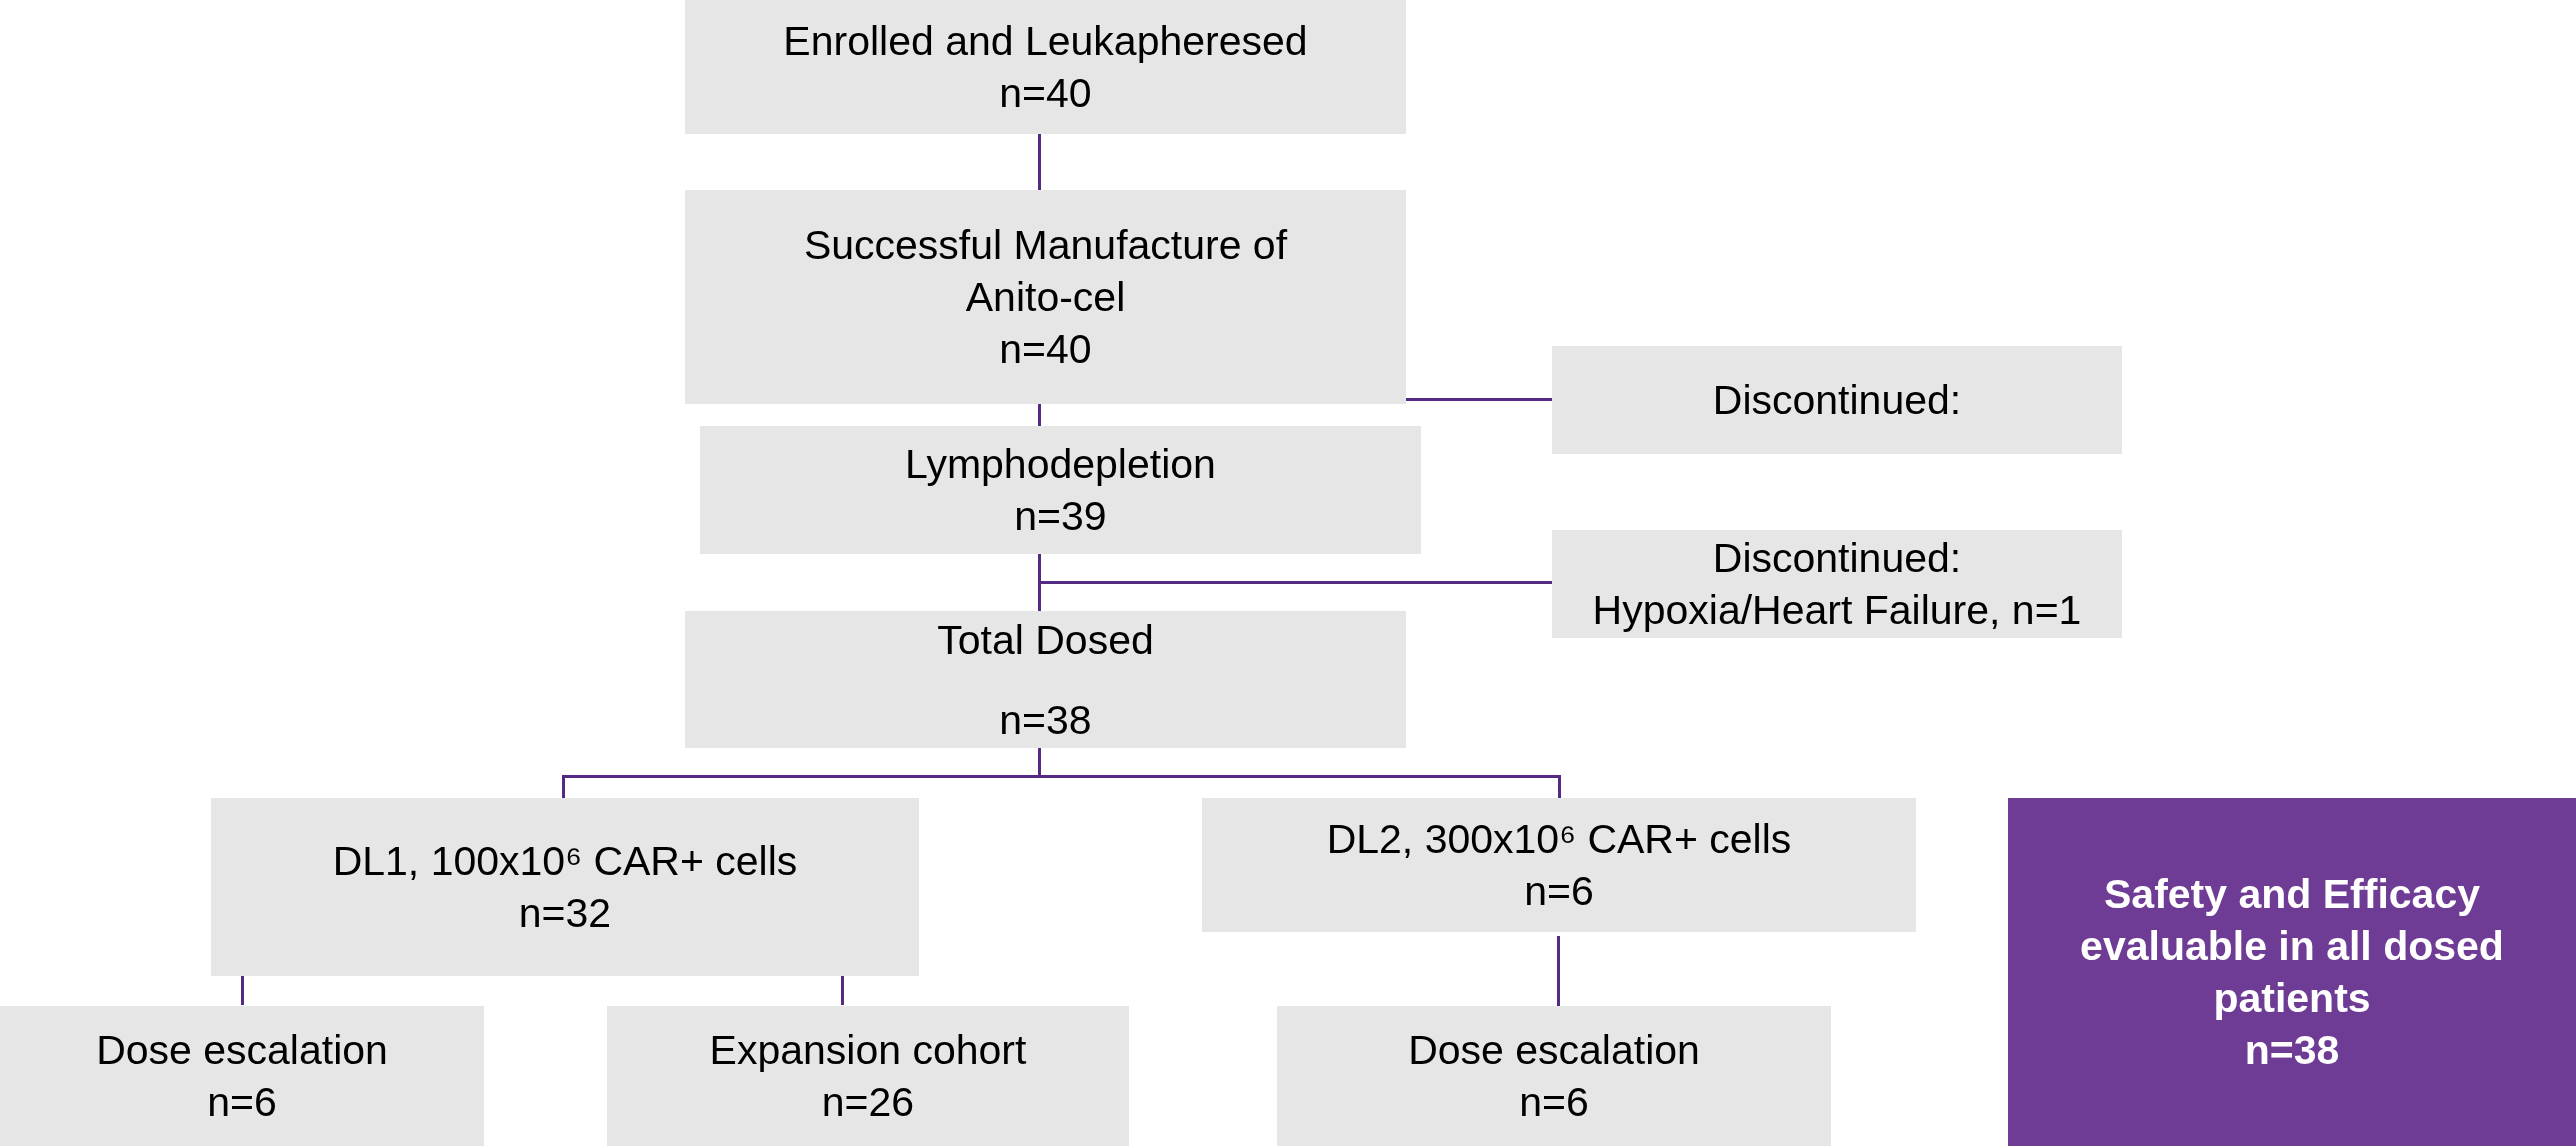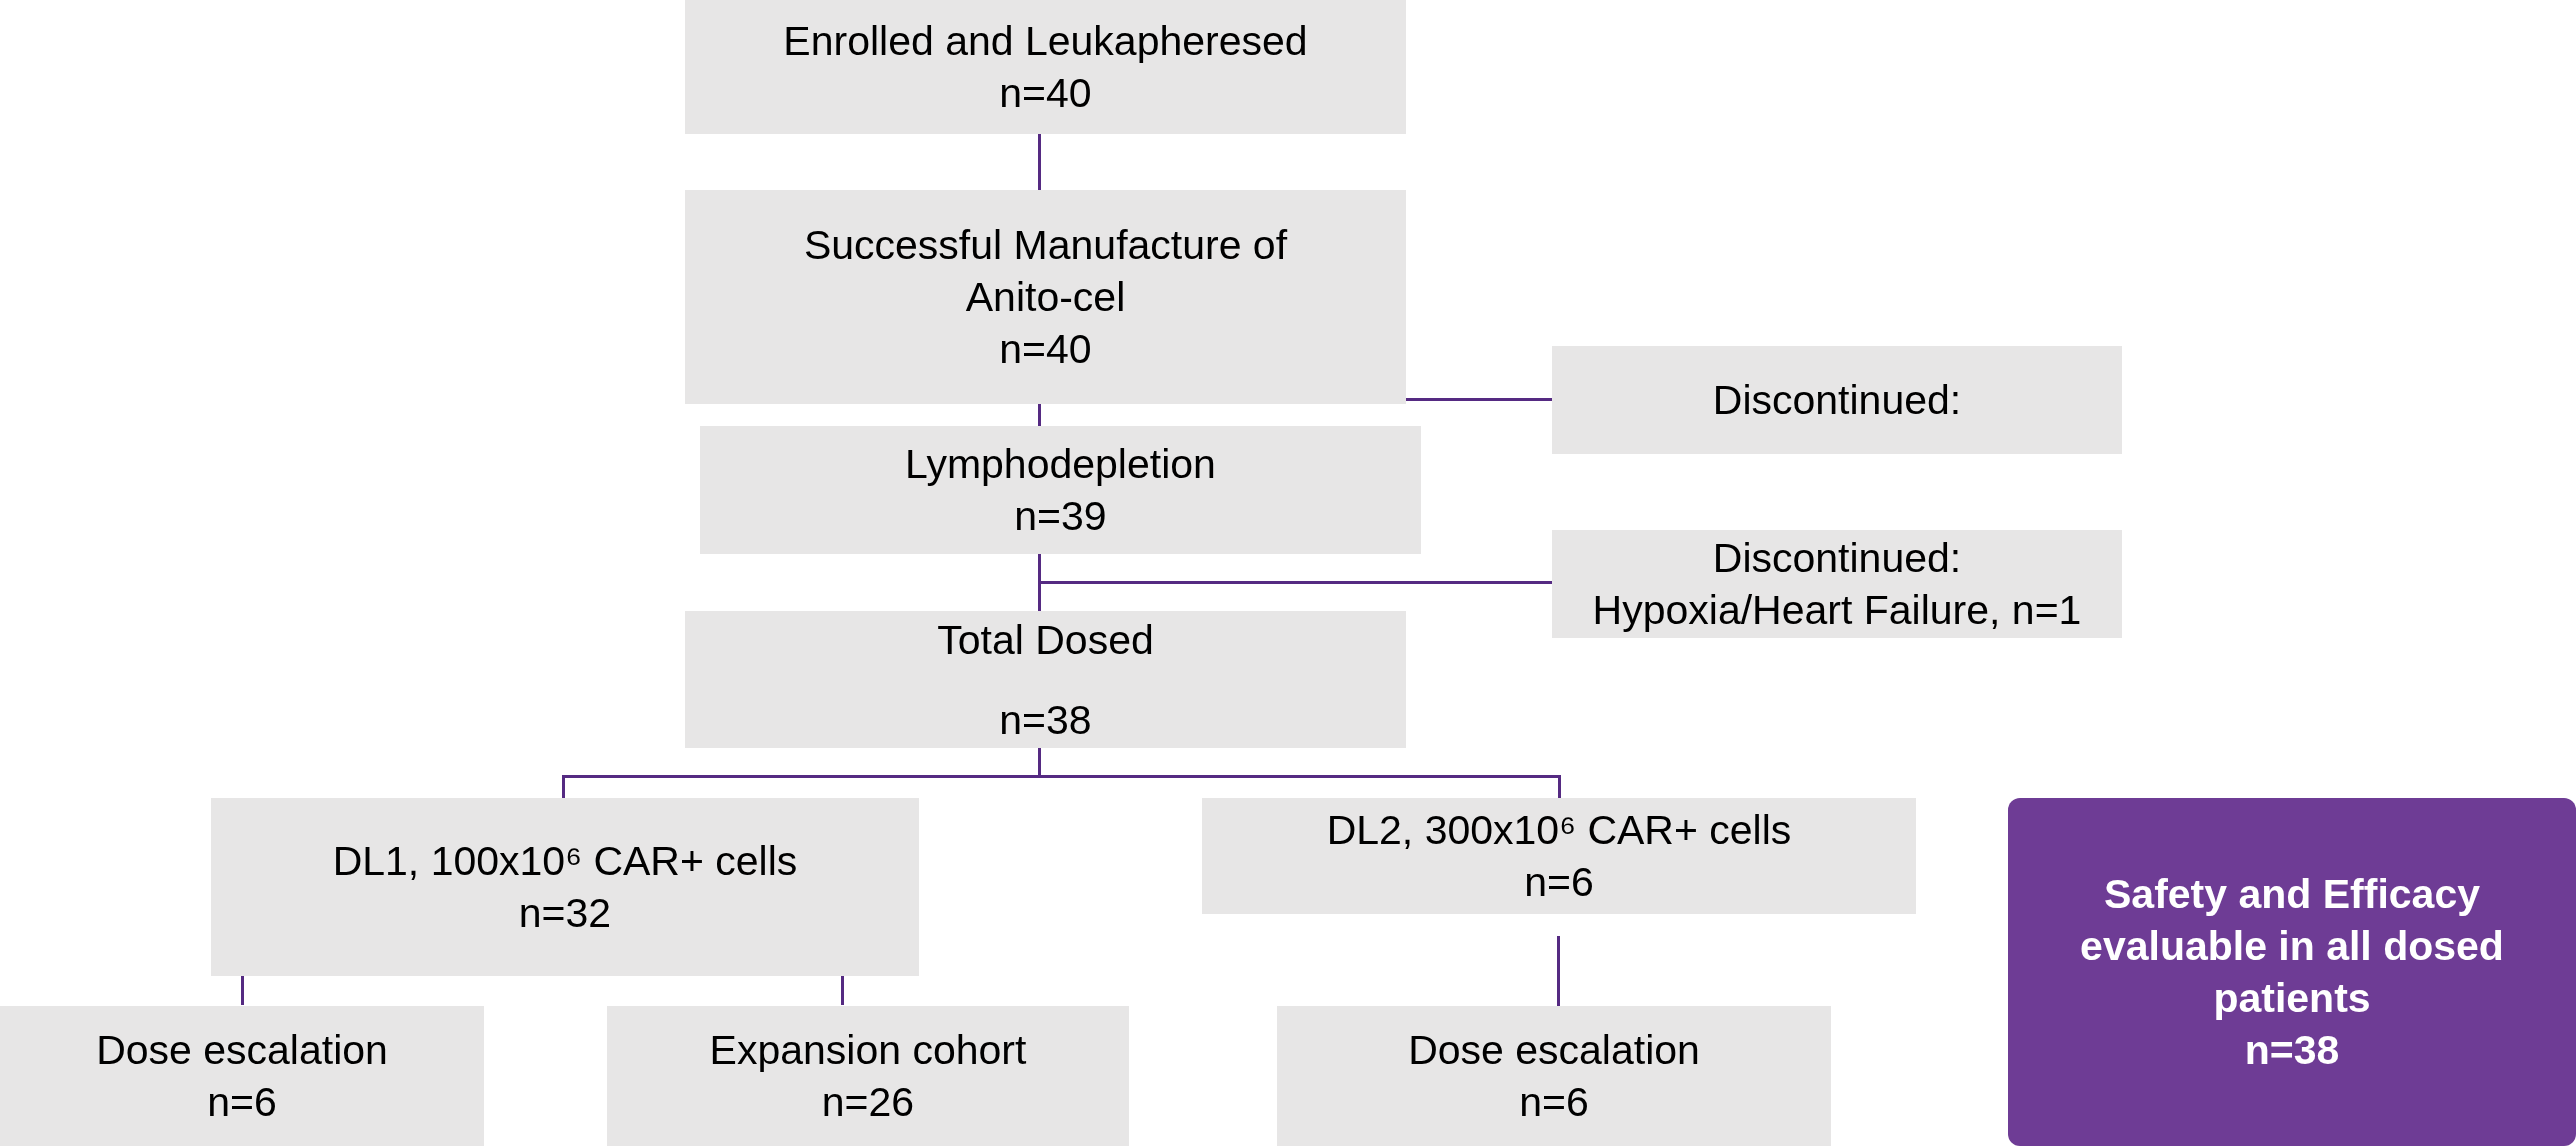--- a/index.html
+++ b/index.html
@@ -86,41 +86,41 @@
   <div class="box" style="left:1552px; top:530px; width:570px; height:108px;">
     <span>Discontinued:</span>
     <span>Hypoxia/Heart Failure, n=1</span>
   </div>
 
   <div class="box" style="left:211px; top:798px; width:708px; height:178px;">
     <span>DL1, 100x10⁶ CAR+ cells</span>
     <span>n=32</span>
   </div>
 
-  <div class="box" style="left:1202px; top:798px; width:714px; height:116px;">
+  <div class="box" style="left:1202px; top:798px; width:714px; height:134px;">
     <span>DL2, 300x10⁶ CAR+ cells</span>
     <span>n=6</span>
   </div>
 
   <div class="box" style="left:0px; top:1006px; width:484px; height:140px;">
     <span>Dose escalation</span>
     <span>n=6</span>
   </div>
 
   <div class="box" style="left:579px; top:1006px; width:522px; height:140px;margin-left:28px;">
     <span>Expansion cohort</span>
     <span>n=26</span>
   </div>
 
   <div class="box" style="left:1277px; top:1006px; width:554px; height:140px;">
     <span>Dose escalation</span>
     <span>n=6</span>
   </div>
 
-  <div class="box highlight" style="left:2008px; top:798px; width:568px; height:348px;border-radius:12px;">
+  <div class="box highlight" style="left:2008px; top:798px; width:568px; height:348px;">
     <span>Safety and Efficacy</span>
     <span>evaluable in all dosed</span>
     <span>patients</span>
     <span>n=38</span>
   </div>
 
 </div>
 
 
 </body></html>

